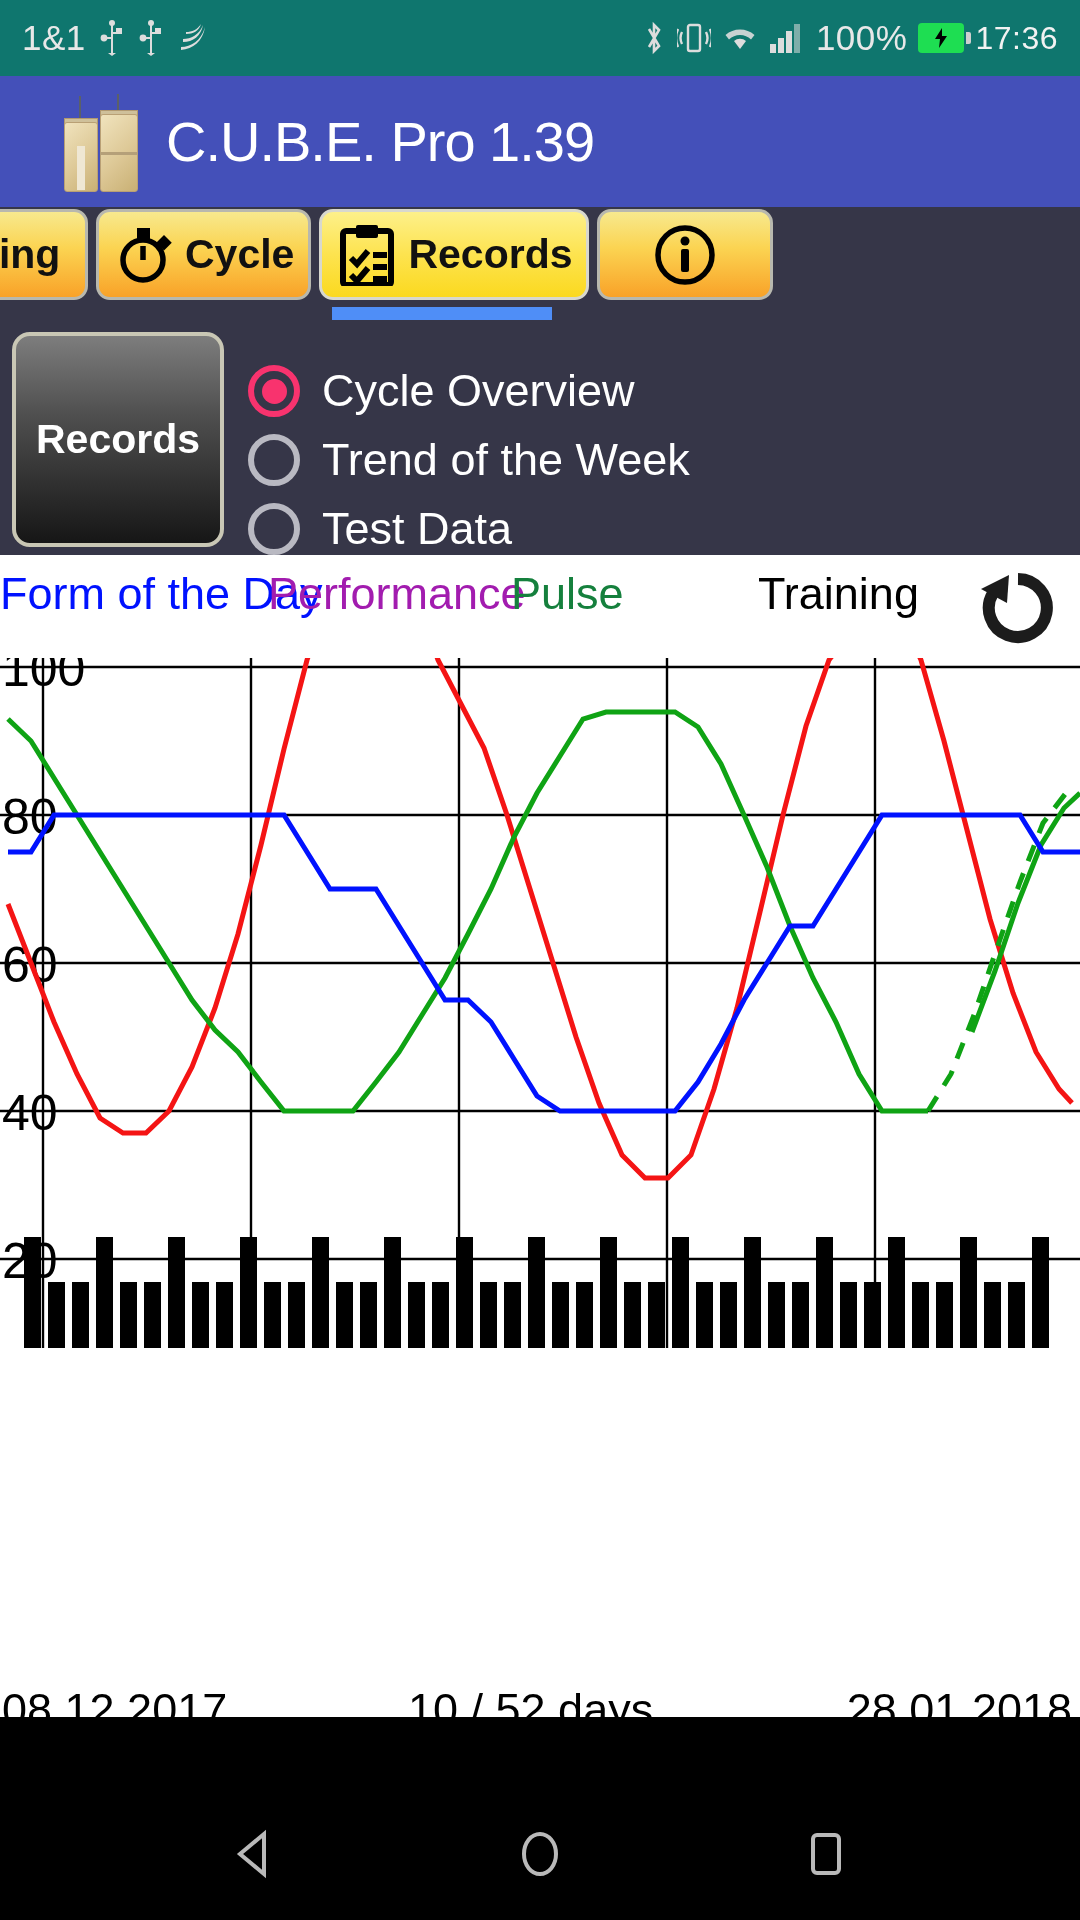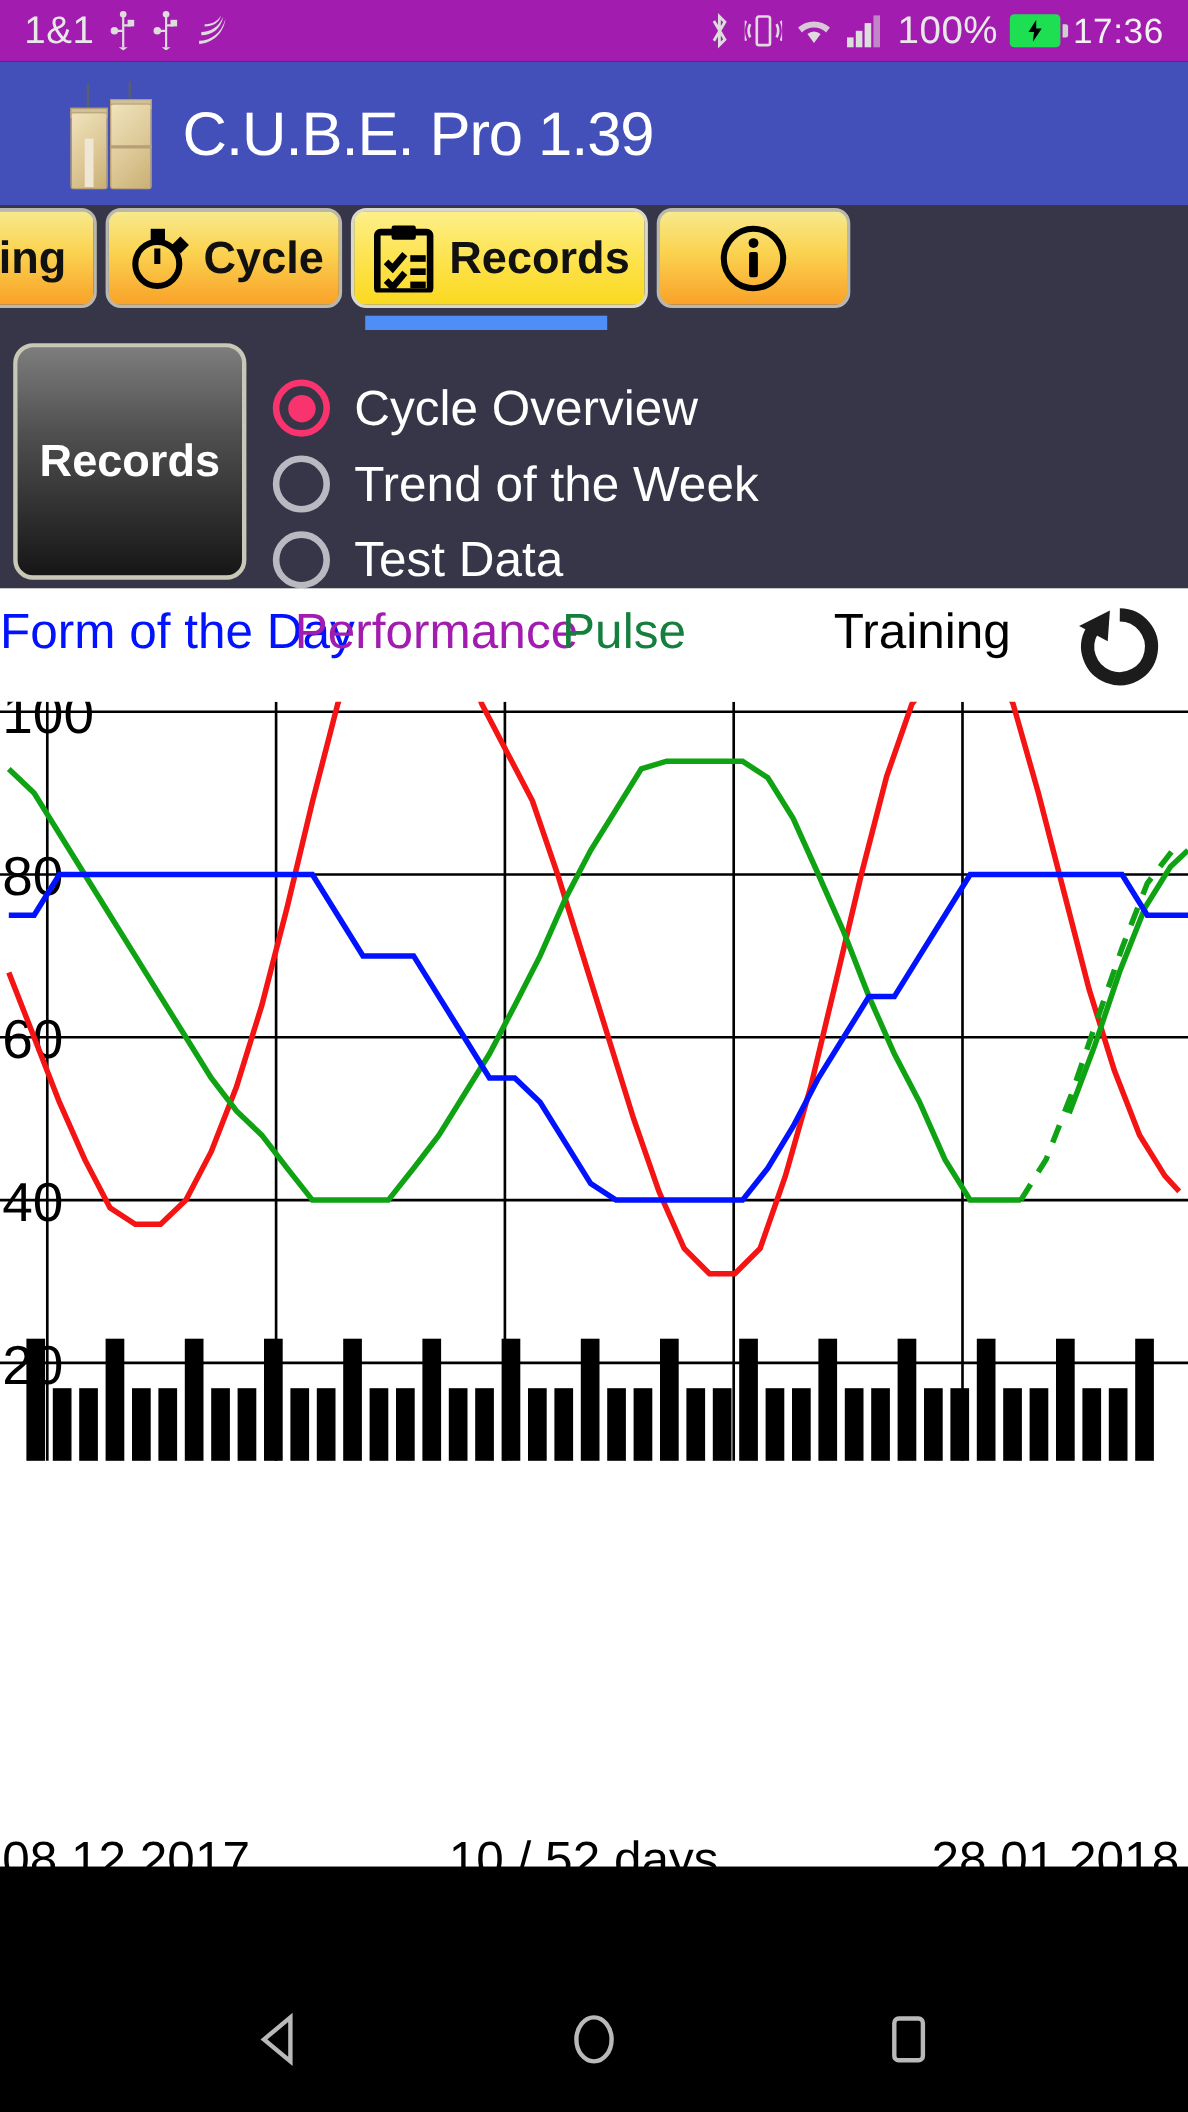--- a/index.html
+++ b/index.html
@@ -6,21 +6,21 @@
   html, body {
     width: 1080px; height: 1920px;
     background: #000;
     font-family: "Liberation Sans", sans-serif;
     overflow: hidden;
   }
   .phone { width: 1080px; height: 1920px; position: relative; background: #000; }
 
   
   .statusbar {
-    height: 56px; background: #a21caf; color: #e8e8e8;
+    height: 76px; background: #0f766e; color: #e8e8e8;
     display: flex; align-items: center; padding: 0 22px;
     font-size: 35px; letter-spacing: .5px;
   }
   .sb-left { display: flex; align-items: center; gap: 13px; }
   .sb-right { margin-left: auto; display: flex; align-items: center; gap: 11px; }
   .sb-ico { display: inline-flex; align-items: center; }
   .batt {
     width: 46px; height: 30px; background: #1ede52; border-radius: 4px;
     display: inline-flex; align-items: center; justify-content: center;
     position: relative; color: #000; font-size: 22px;

